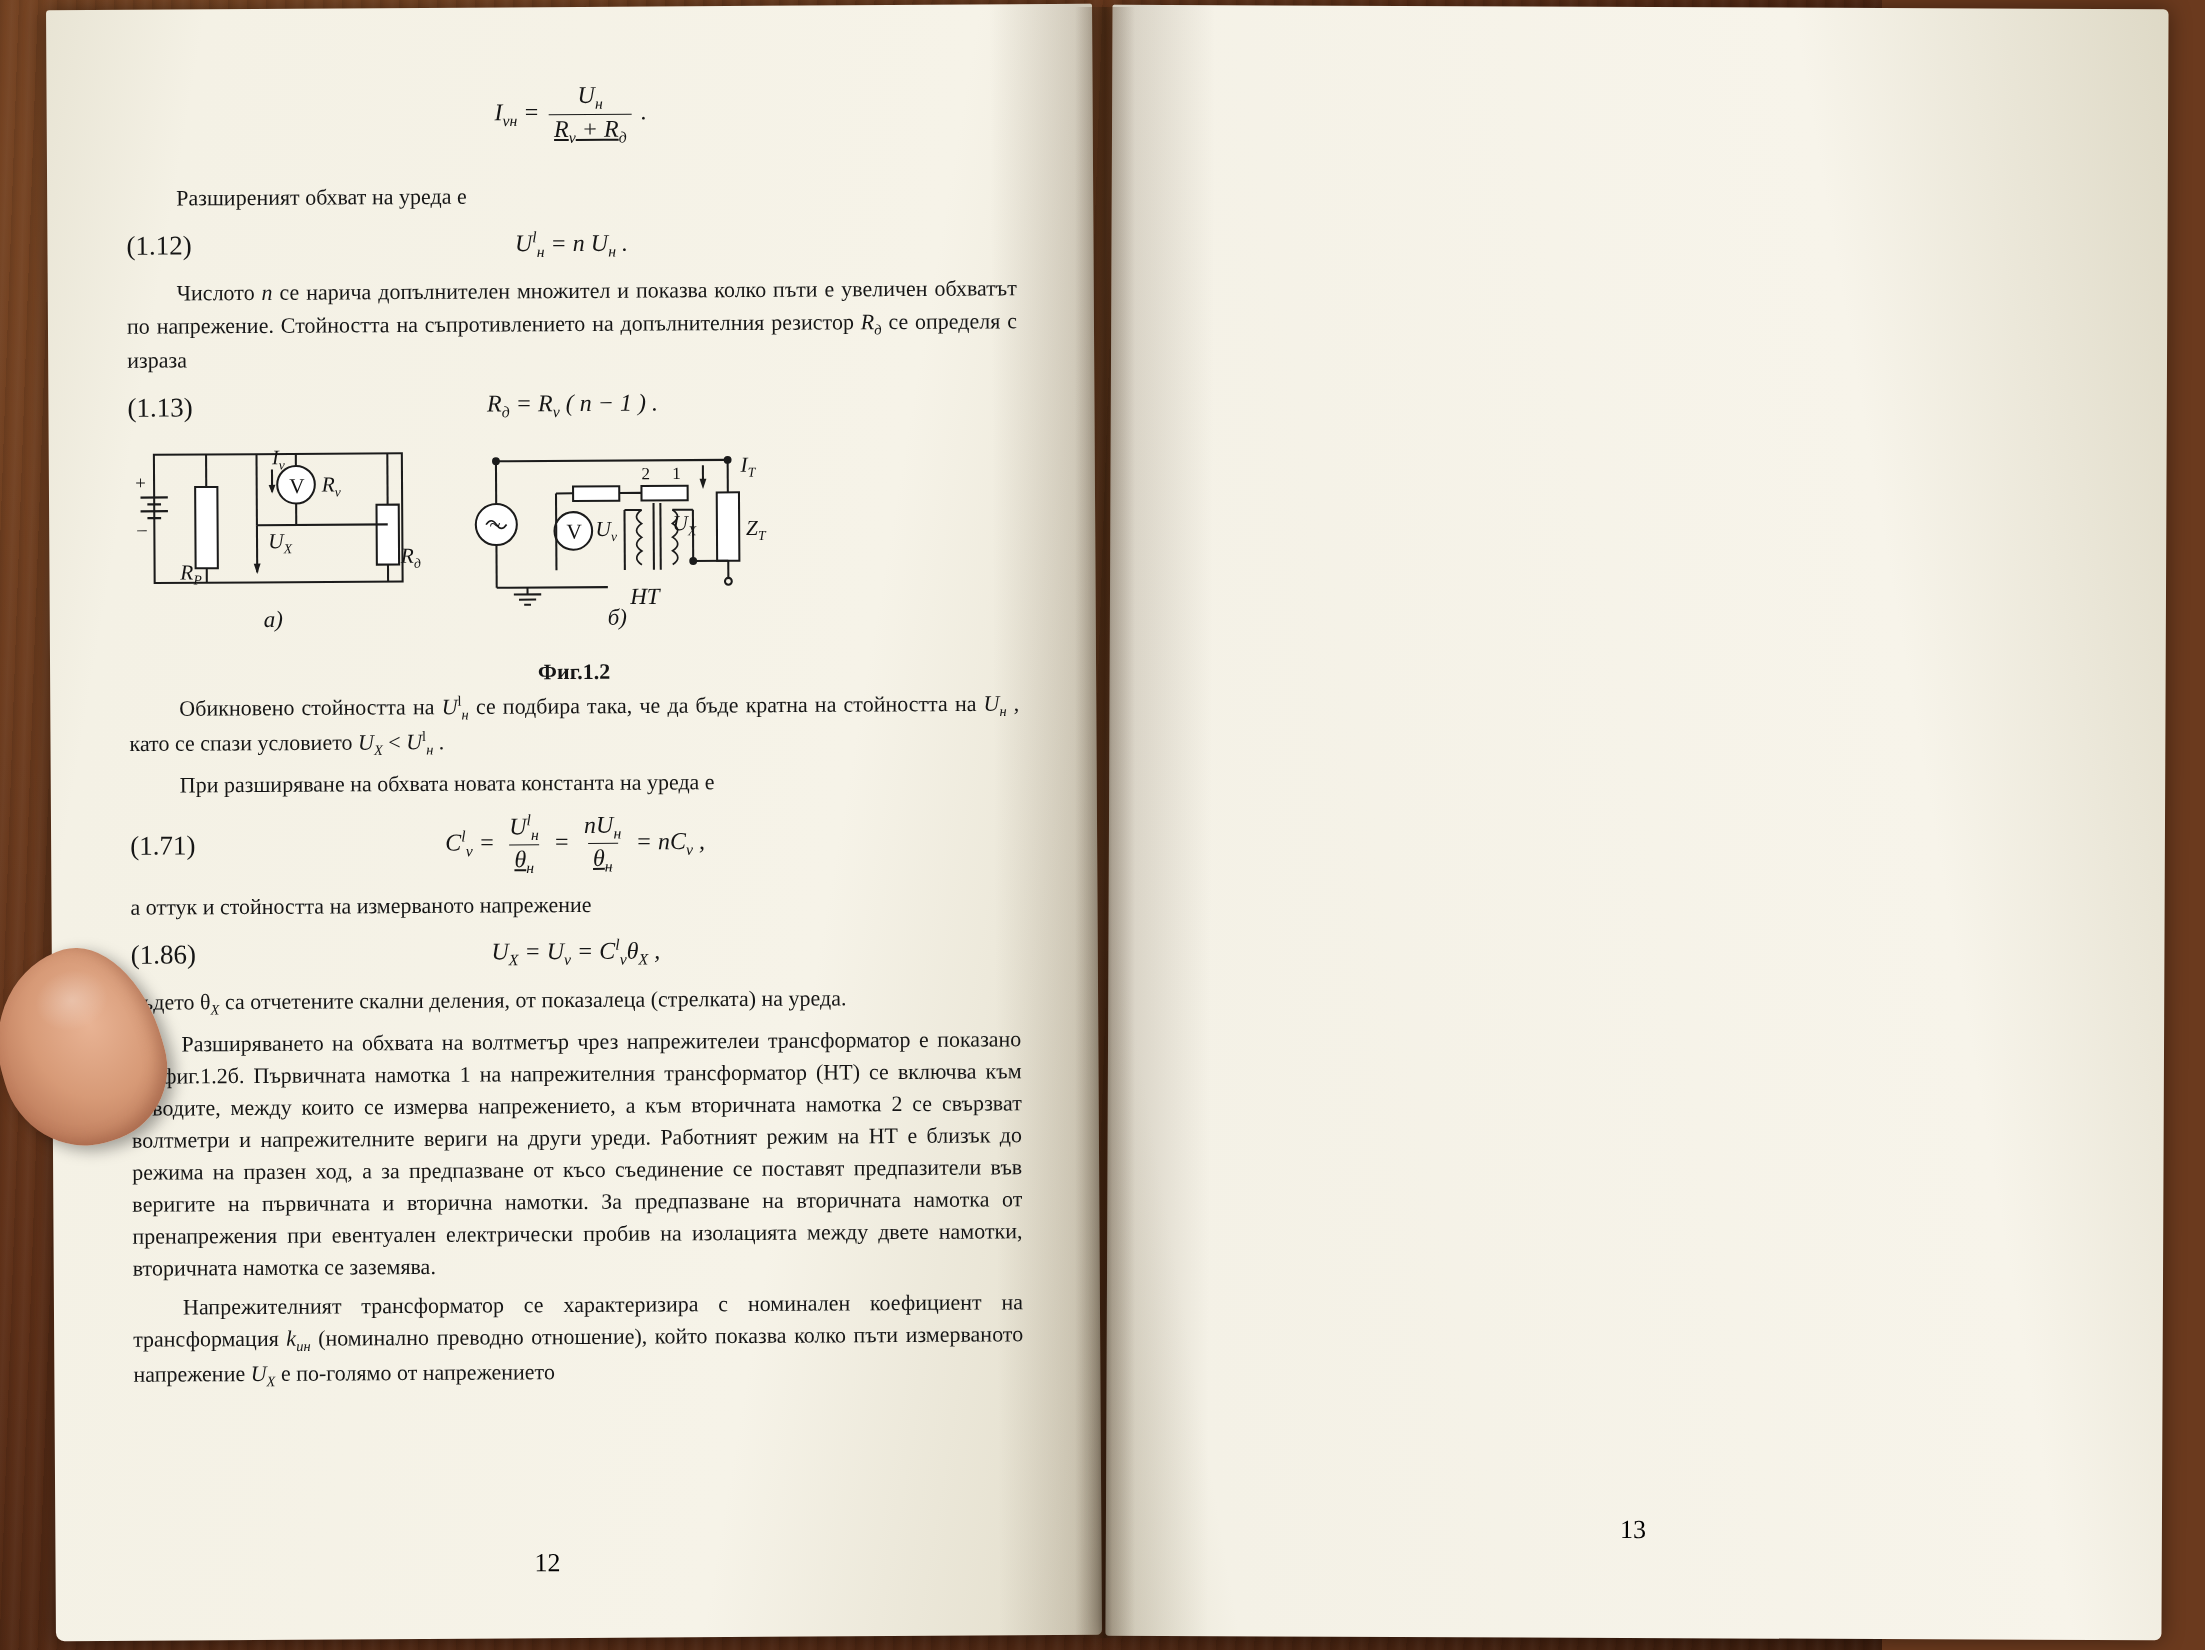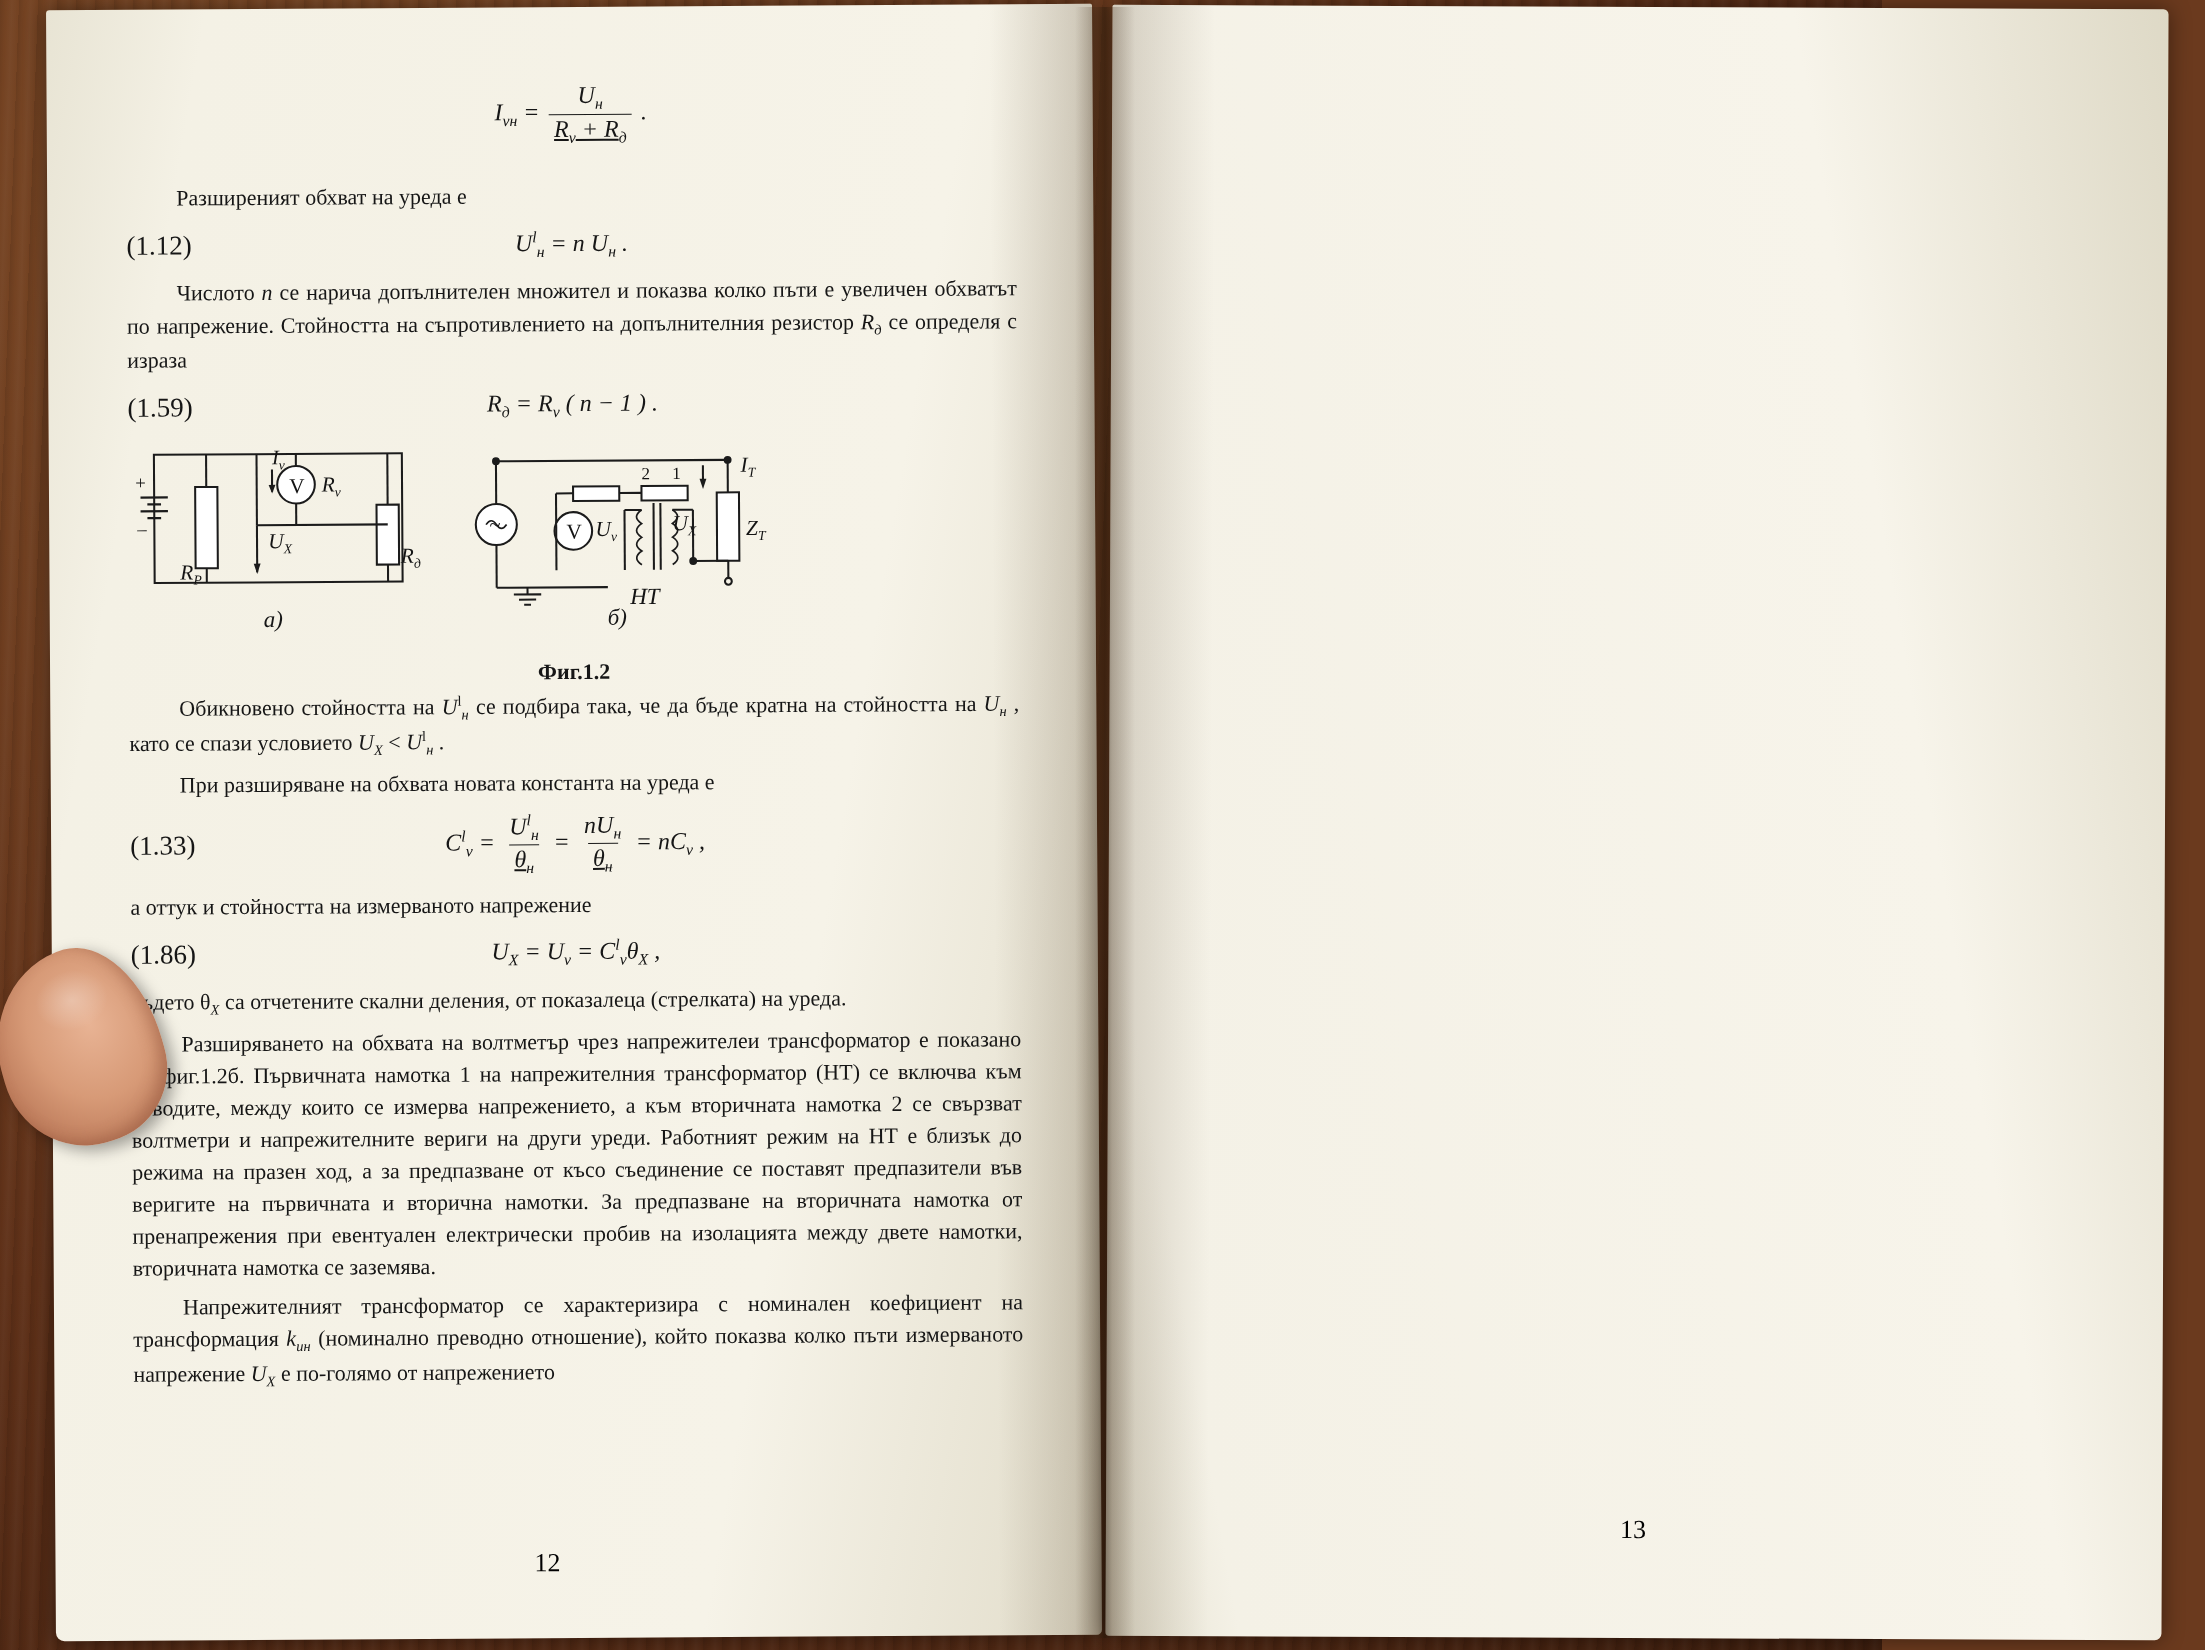--- a/index.html
+++ b/index.html
@@ -110,21 +110,21 @@
         <p class="ind">Разширеният обхват на уреда е</p>
 
         <div class="eqline">
           <span class="eqnum">(1.12)</span>
           <span class="eq"><span class="it">U</span><sup>l</sup><sub class="it">н</sub> = <span class="it">n U</span><sub class="it">н</sub> .</span>
         </div>
 
         <p class="ind">Числото <span class="it">n</span> се нарича допълнителен множител и показва колко пъти е увеличен обхватът по напрежение. Стойността на съпротивлението на допълнителния резистор <span class="it">R</span><sub class="it">д</sub> се определя с израза</p>
 
         <div class="eqline">
-          <span class="eqnum">(1.59)</span>
+          <span class="eqnum">(1.13)</span>
           <span class="eq"><span class="it">R</span><sub class="it">д</sub> = <span class="it">R</span><sub class="it">v</sub> ( <span class="it">n</span> − 1 ) .</span>
         </div>
 
         <div class="figwrap">
           <svg width="856" height="171" viewBox="0 0 1000 200">
             <g fill="none" stroke="#1b1b1b" stroke-width="2.4">
 
               <rect x="30" y="12" width="290" height="150"></rect>
 
               <g stroke-width="2.6">
@@ -225,21 +225,21 @@
           <div style="position:absolute;left:479px;top:163px;font-style:italic;font-size:23px;">б)</div>
         </div>
         <div style="height:33px"></div>
         <div class="fig-caption">Фиг.1.2</div>
 
         <p class="ind">Обикновено стойността на <span class="it">U</span><sup>l</sup><sub class="it">н</sub> се подбира така, че да бъде кратна на стойността на <span class="it">U</span><sub class="it">н</sub> , като се спази условието <span class="it">U</span><sub class="it">X</sub> &lt; <span class="it">U</span><sup>l</sup><sub class="it">н</sub> .</p>
         <div class="sp-s"></div>
         <p class="ind">При разширяване на обхвата новата константа на уреда е</p>
 
         <div class="eqline">
-          <span class="eqnum">(1.33)</span>
+          <span class="eqnum">(1.71)</span>
           <span class="eq"><span class="it">C</span><sup>l</sup><sub class="it">v</sub> =
             <span class="frac">
                 <span class="num"><span class="it">U</span><sup>l</sup><sub class="it">н</sub></span>
                 <span class="den">θ<sub class="it">н</sub></span>
               </span> =
             <span class="frac">
                 <span class="num"><span class="it">nU</span><sub class="it">н</sub></span>
                 <span class="den">θ<sub class="it">н</sub></span>
               </span> =
             <span class="it">nC</span><sub class="it">v</sub> ,</span>

